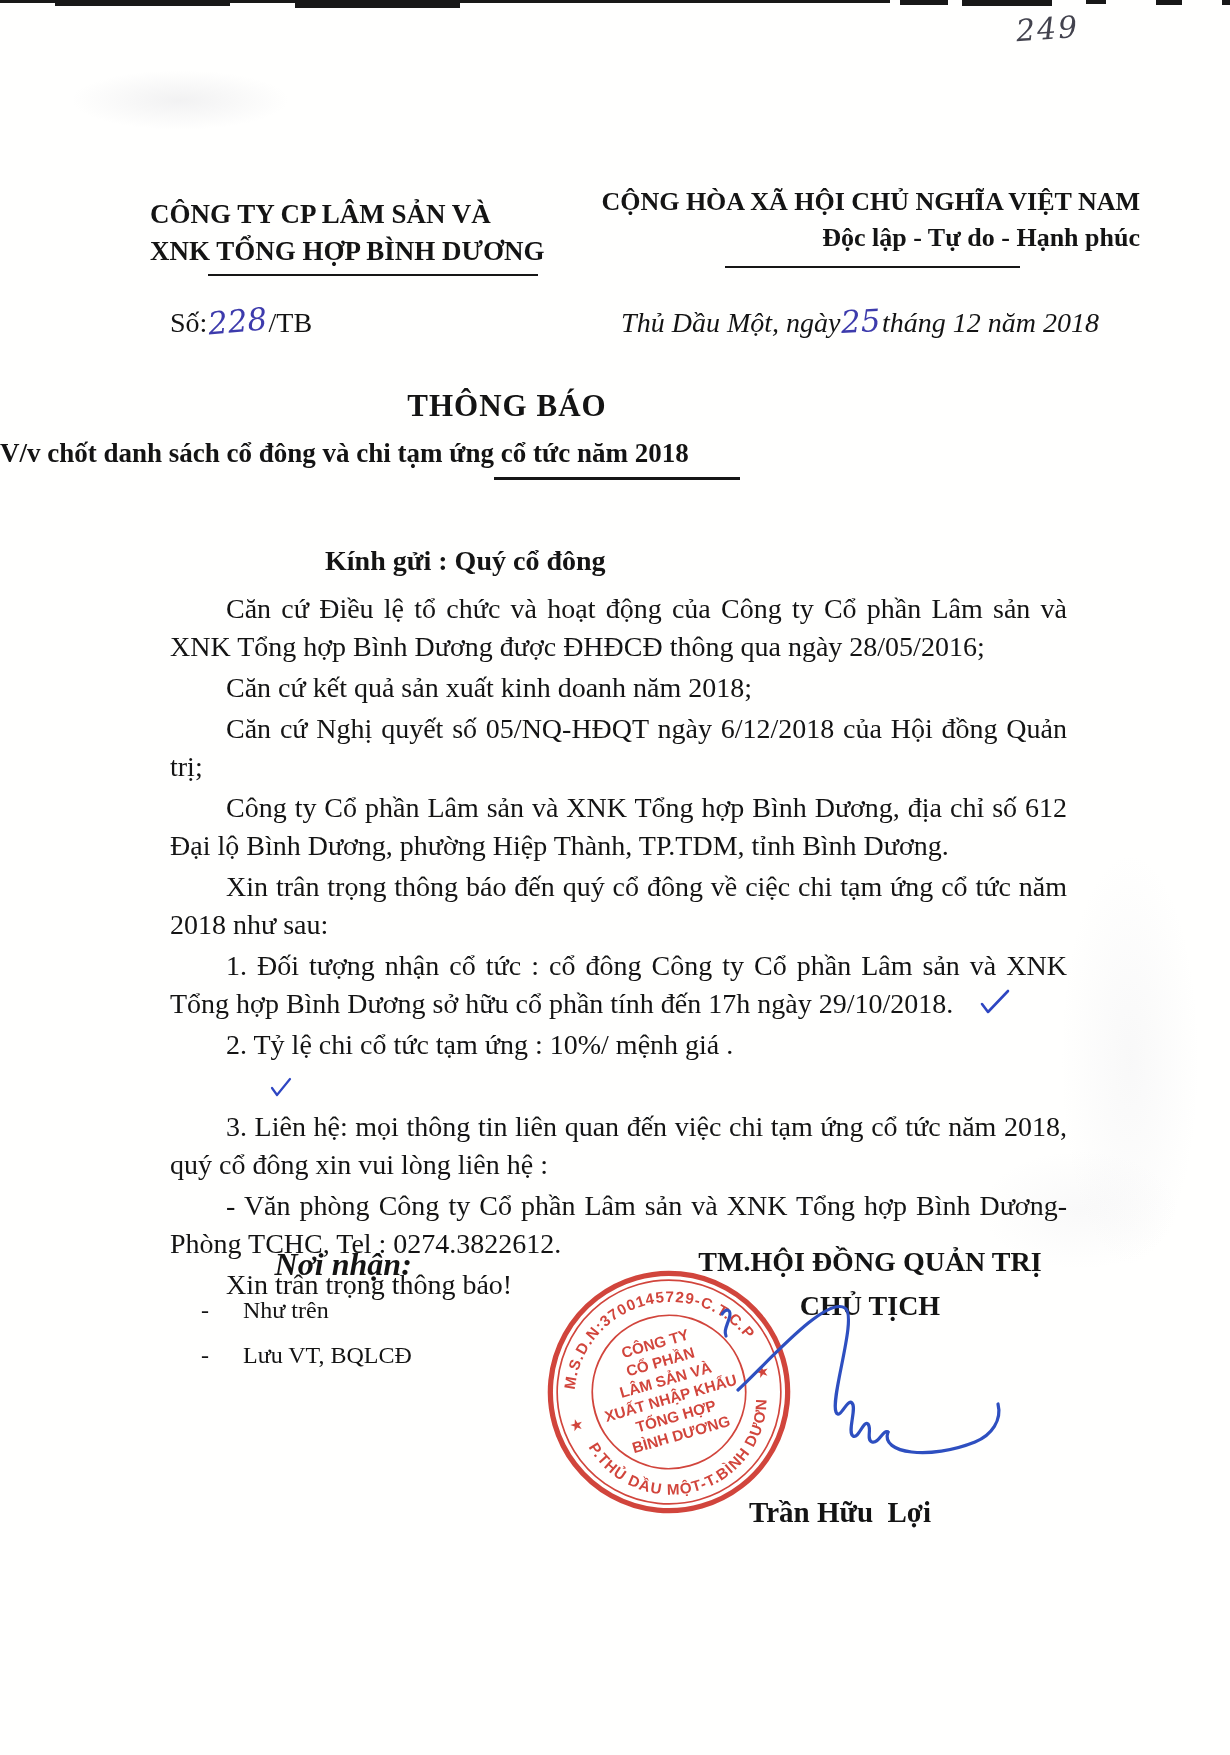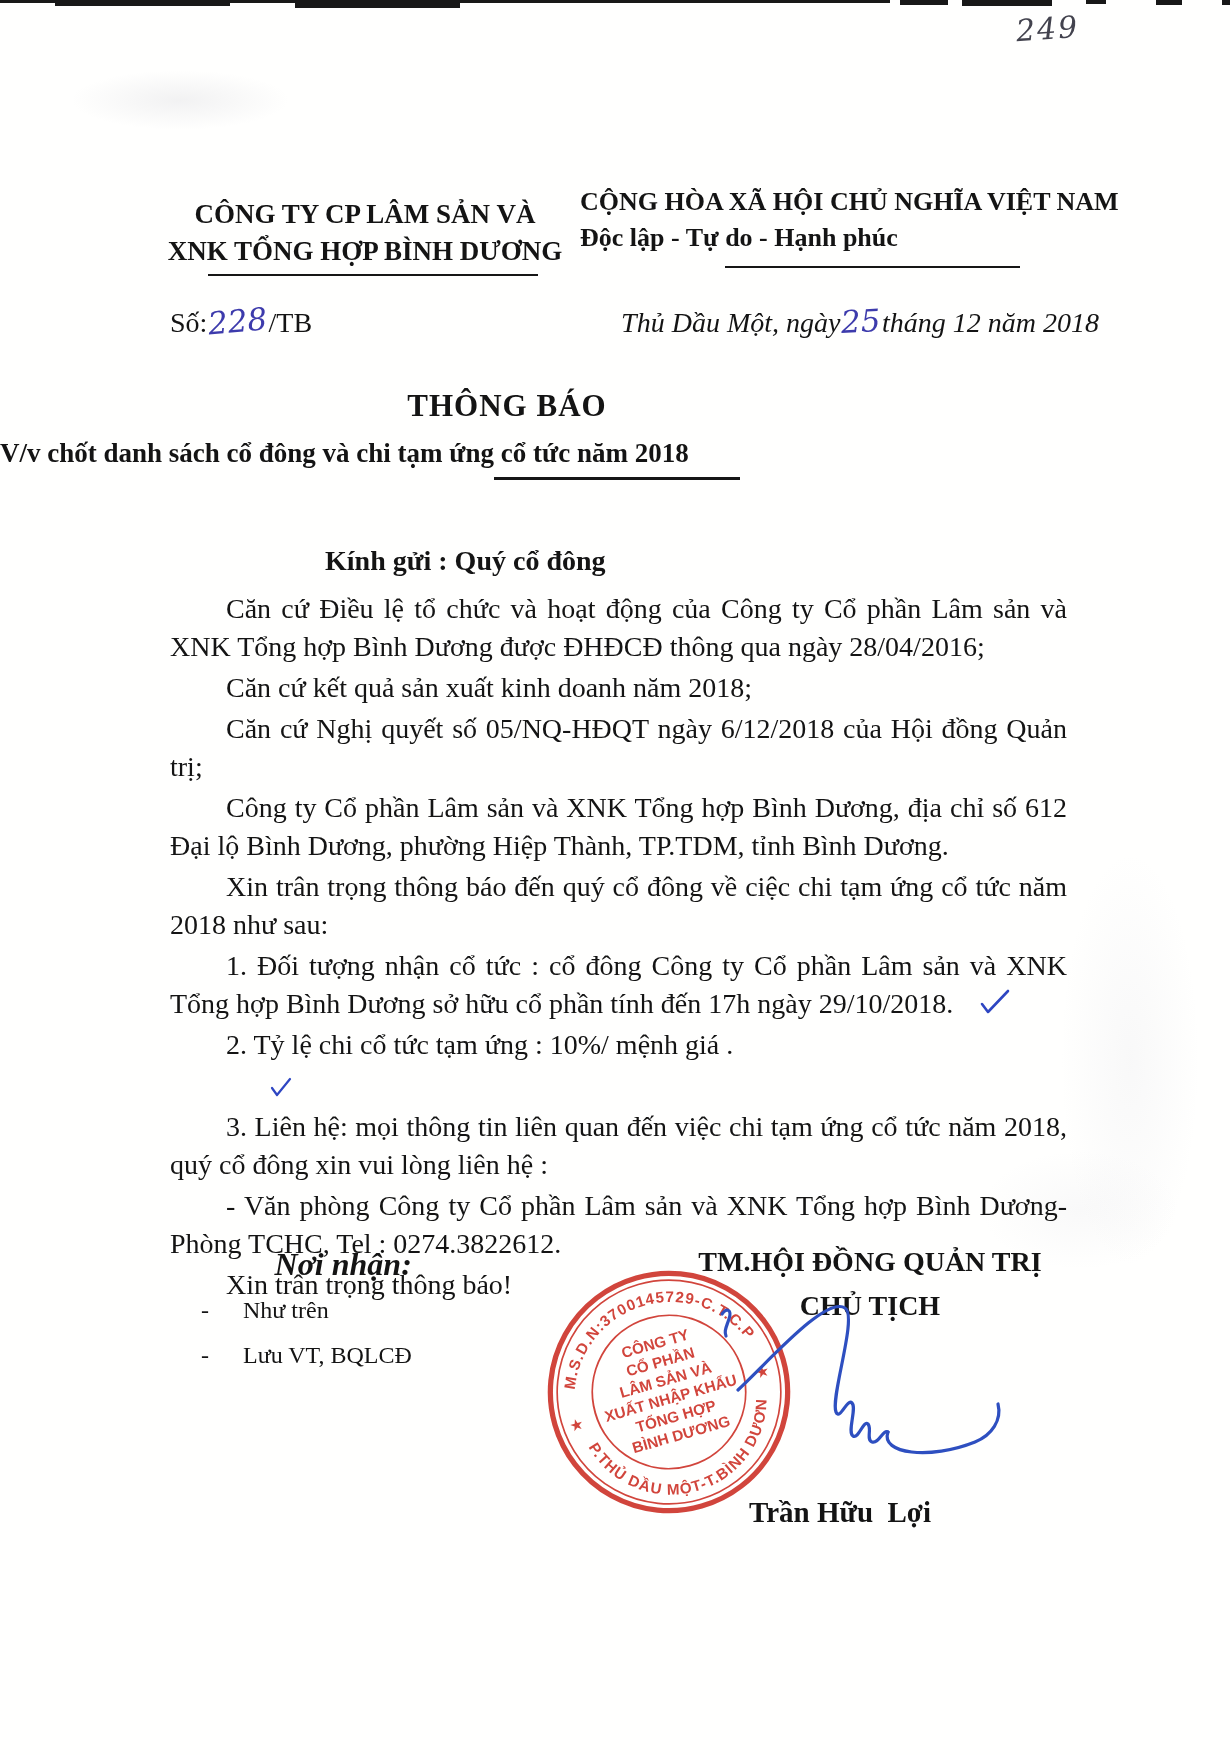--- a/index.html
+++ b/index.html
@@ -30,25 +30,25 @@
   }
   .pagenum{
     position:absolute;left:1016px;top:14px;
     font-size:30px;color:#43434e;
     transform:rotate(-4deg);letter-spacing:2px;
   }
   .ink{color:#3d3bac;}
   
   .hdr-left{
     position:absolute;left:150px;top:196px;width:430px;
-    text-align:center;font-weight:bold;font-size:27px;line-height:37px;
+    font-weight:bold;font-size:27px;line-height:37px;
   }
   .hdr-right{
     position:absolute;left:580px;top:184px;width:560px;
-    text-align:left;font-weight:bold;font-size:26px;line-height:36px;
+    text-align:right;font-weight:bold;font-size:26px;line-height:36px;
   }
   .rule{position:absolute;background:#161616;height:2px;}
   .rule-left{left:208px;top:274px;width:330px;}
   .rule-right{left:725px;top:266px;width:295px;}
   .rule-subject{left:494px;top:477px;width:246px;height:3px;}
   .docnum{position:absolute;left:170px;top:306px;font-size:28px;}
   .docnum .hand{font-size:31px;transform:rotate(-5deg);margin:0 1px;}
   .dateline{position:absolute;left:620px;top:306px;width:480px;
     font-style:italic;font-size:28px;text-align:center;}
   .dateline .hand{font-size:31px;transform:rotate(-3deg);margin:0 1px;}
@@ -127,21 +127,21 @@
   <div class="dateline">
     <span>Thủ Dầu Một, ngày</span><span class="hand ink">25</span><span>tháng 12 năm 2018</span>
   </div>
 
   <div class="title-main">THÔNG BÁO</div>
   <div class="title-sub">V/v chốt danh sách cổ đông và chi tạm ứng cổ tức năm 2018</div>
   <div class="rule rule-subject"></div>
 
   <div class="body-block">
     <p class="salutation">Kính gửi : Quý cổ đông</p>
-    <p><span>Căn cứ Điều lệ tổ chức và hoạt động của Công ty Cổ phần  Lâm sản và XNK Tổng hợp Bình Dương được ĐHĐCĐ thông qua ngày 28/04/2016;</span></p>
+    <p><span>Căn cứ Điều lệ tổ chức và hoạt động của Công ty Cổ phần  Lâm sản và XNK Tổng hợp Bình Dương được ĐHĐCĐ thông qua ngày 28/05/2016;</span></p>
     <p><span>Căn cứ kết quả sản xuất kinh doanh năm 2018;</span></p>
     <p><span>Căn cứ Nghị quyết số 05/NQ-HĐQT ngày 6/12/2018 của Hội đồng Quản trị;</span></p>
     <p><span>Công ty Cổ phần Lâm sản và XNK Tổng hợp Bình Dương, địa chỉ số 612 Đại lộ Bình Dương, phường Hiệp Thành, TP.TDM, tỉnh Bình Dương.</span></p>
     <p><span>Xin trân trọng thông báo đến quý cổ đông  về ciệc chi tạm ứng cổ tức năm 2018 như sau:</span></p>
     <p><span>1. Đối tượng nhận cổ tức : cổ đông Công ty Cổ phần Lâm sản và XNK Tổng hợp Bình Dương sở hữu cổ phần tính đến 17h ngày 29/10/2018.</span><span class="check" style="margin-left:26px;"><svg width="32" height="26" viewBox="0 0 32 26">
             <path d="M3 15 L9 23 L29 2" fill="none" stroke="#2e46c2" stroke-width="2.6" stroke-linecap="round" stroke-linejoin="round"></path>
           </svg></span></p>
     <p><span>2. Tỷ lệ chi cổ tức tạm ứng : 10%/ mệnh giá .</span></p>
     <p><span class="check" style="margin-left:44px;"><svg width="22" height="20" viewBox="0 0 22 20">
             <path d="M2 11 L7 18 L20 2" fill="none" stroke="#2e46c2" stroke-width="2.2" stroke-linecap="round" stroke-linejoin="round"></path>

